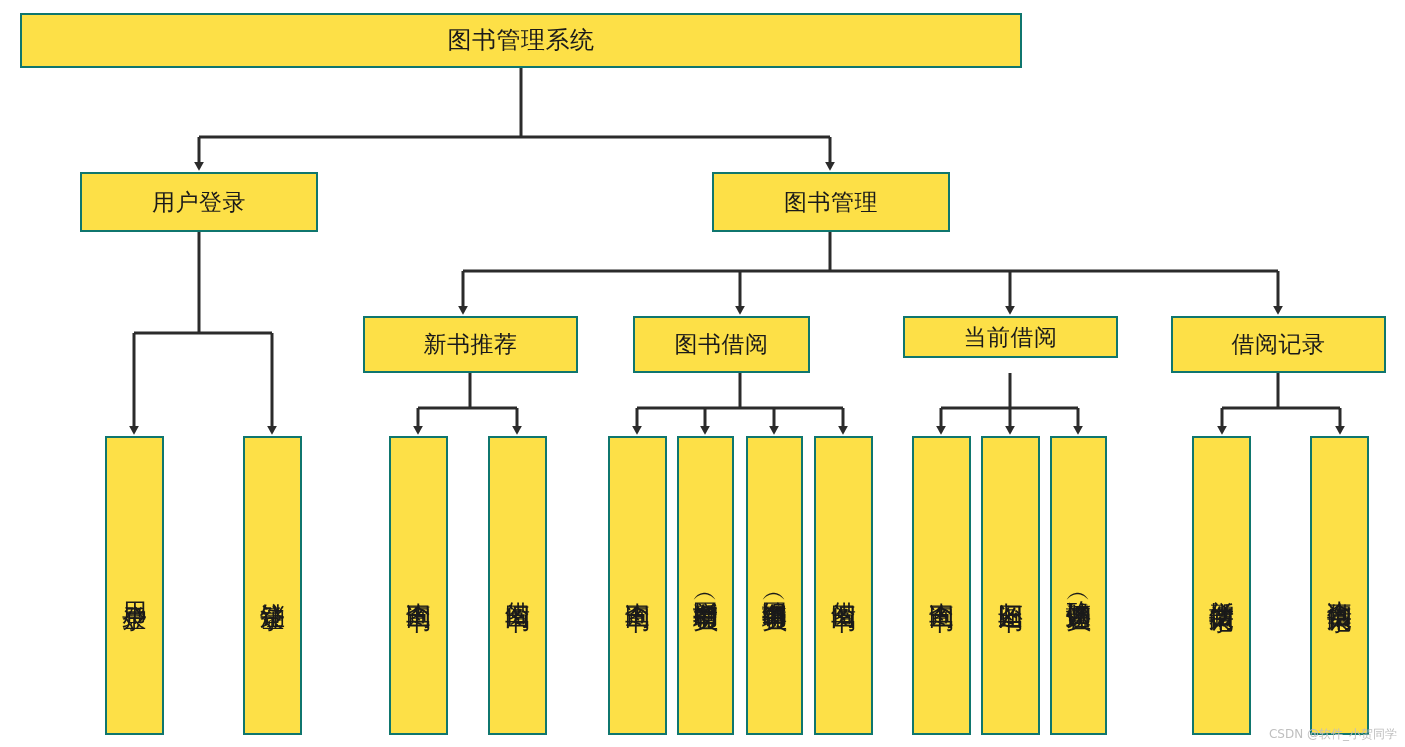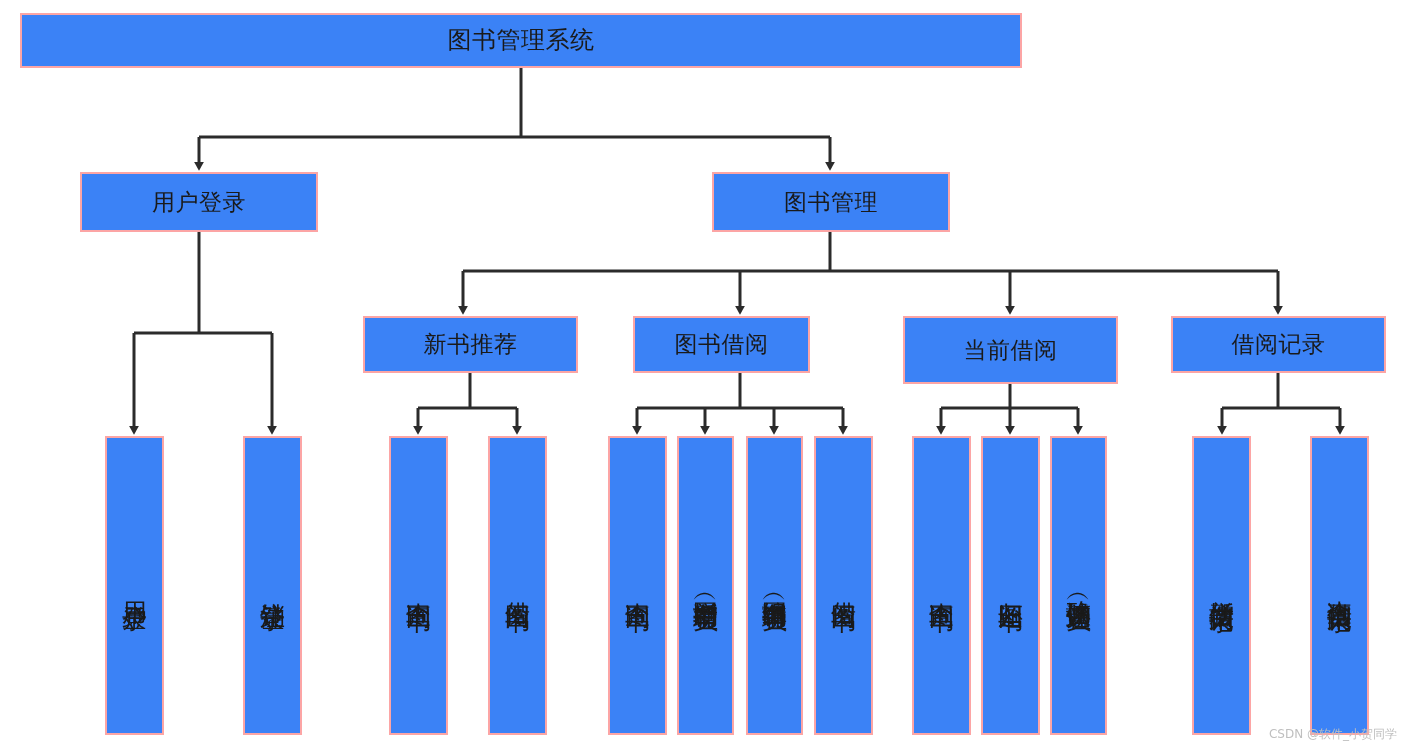--- a/index.html
+++ b/index.html
@@ -22,22 +22,22 @@
     position: absolute;
     left: 0;
     top: 0;
     width: 1405px;
     height: 747px;
     pointer-events: none;
   }
   .node {
     position: absolute;
     box-sizing: border-box;
-    border: 2px solid #fca5a5;
-    background: #3b82f6;
+    border: 2px solid #0f766e;
+    background: #fde047;
     display: flex;
     align-items: center;
     justify-content: center;
     color: #1a1a1a;
   }
   .node-label {
     display: block;
     text-align: center;
     line-height: 1.08;
     white-space: nowrap;
@@ -145,21 +145,21 @@
   <div class="node horiz" style="left:363px; top:316px; width:215px; height:57px;">
     <span class="node-label">新书推荐</span>
   </div>
 
   <div class="node horiz" style="left:712px; top:172px; width:238px; height:60px;">
     <span class="node-label">图书管理</span>
   </div>
   <div class="node horiz" style="left:633px; top:316px; width:177px; height:57px;">
     <span class="node-label">图书借阅</span>
   </div>
-  <div class="node horiz" style="left:903px; top:316px; width:215px; height:68px;">
+  <div class="node horiz" style="left:903px; top:316px; width:215px; height:42px;">
     <span class="node-label">当前借阅</span>
   </div>
   <div class="node horiz" style="left:1171px; top:316px; width:215px; height:57px;">
     <span class="node-label">借阅记录</span>
   </div>
 
   <div class="node vert" style="left:105px; top:436px; width:59px; height:299px;">
     <span class="node-label">用户登录</span>
   </div>
   <div class="node vert" style="left:243px; top:436px; width:59px; height:299px;">

